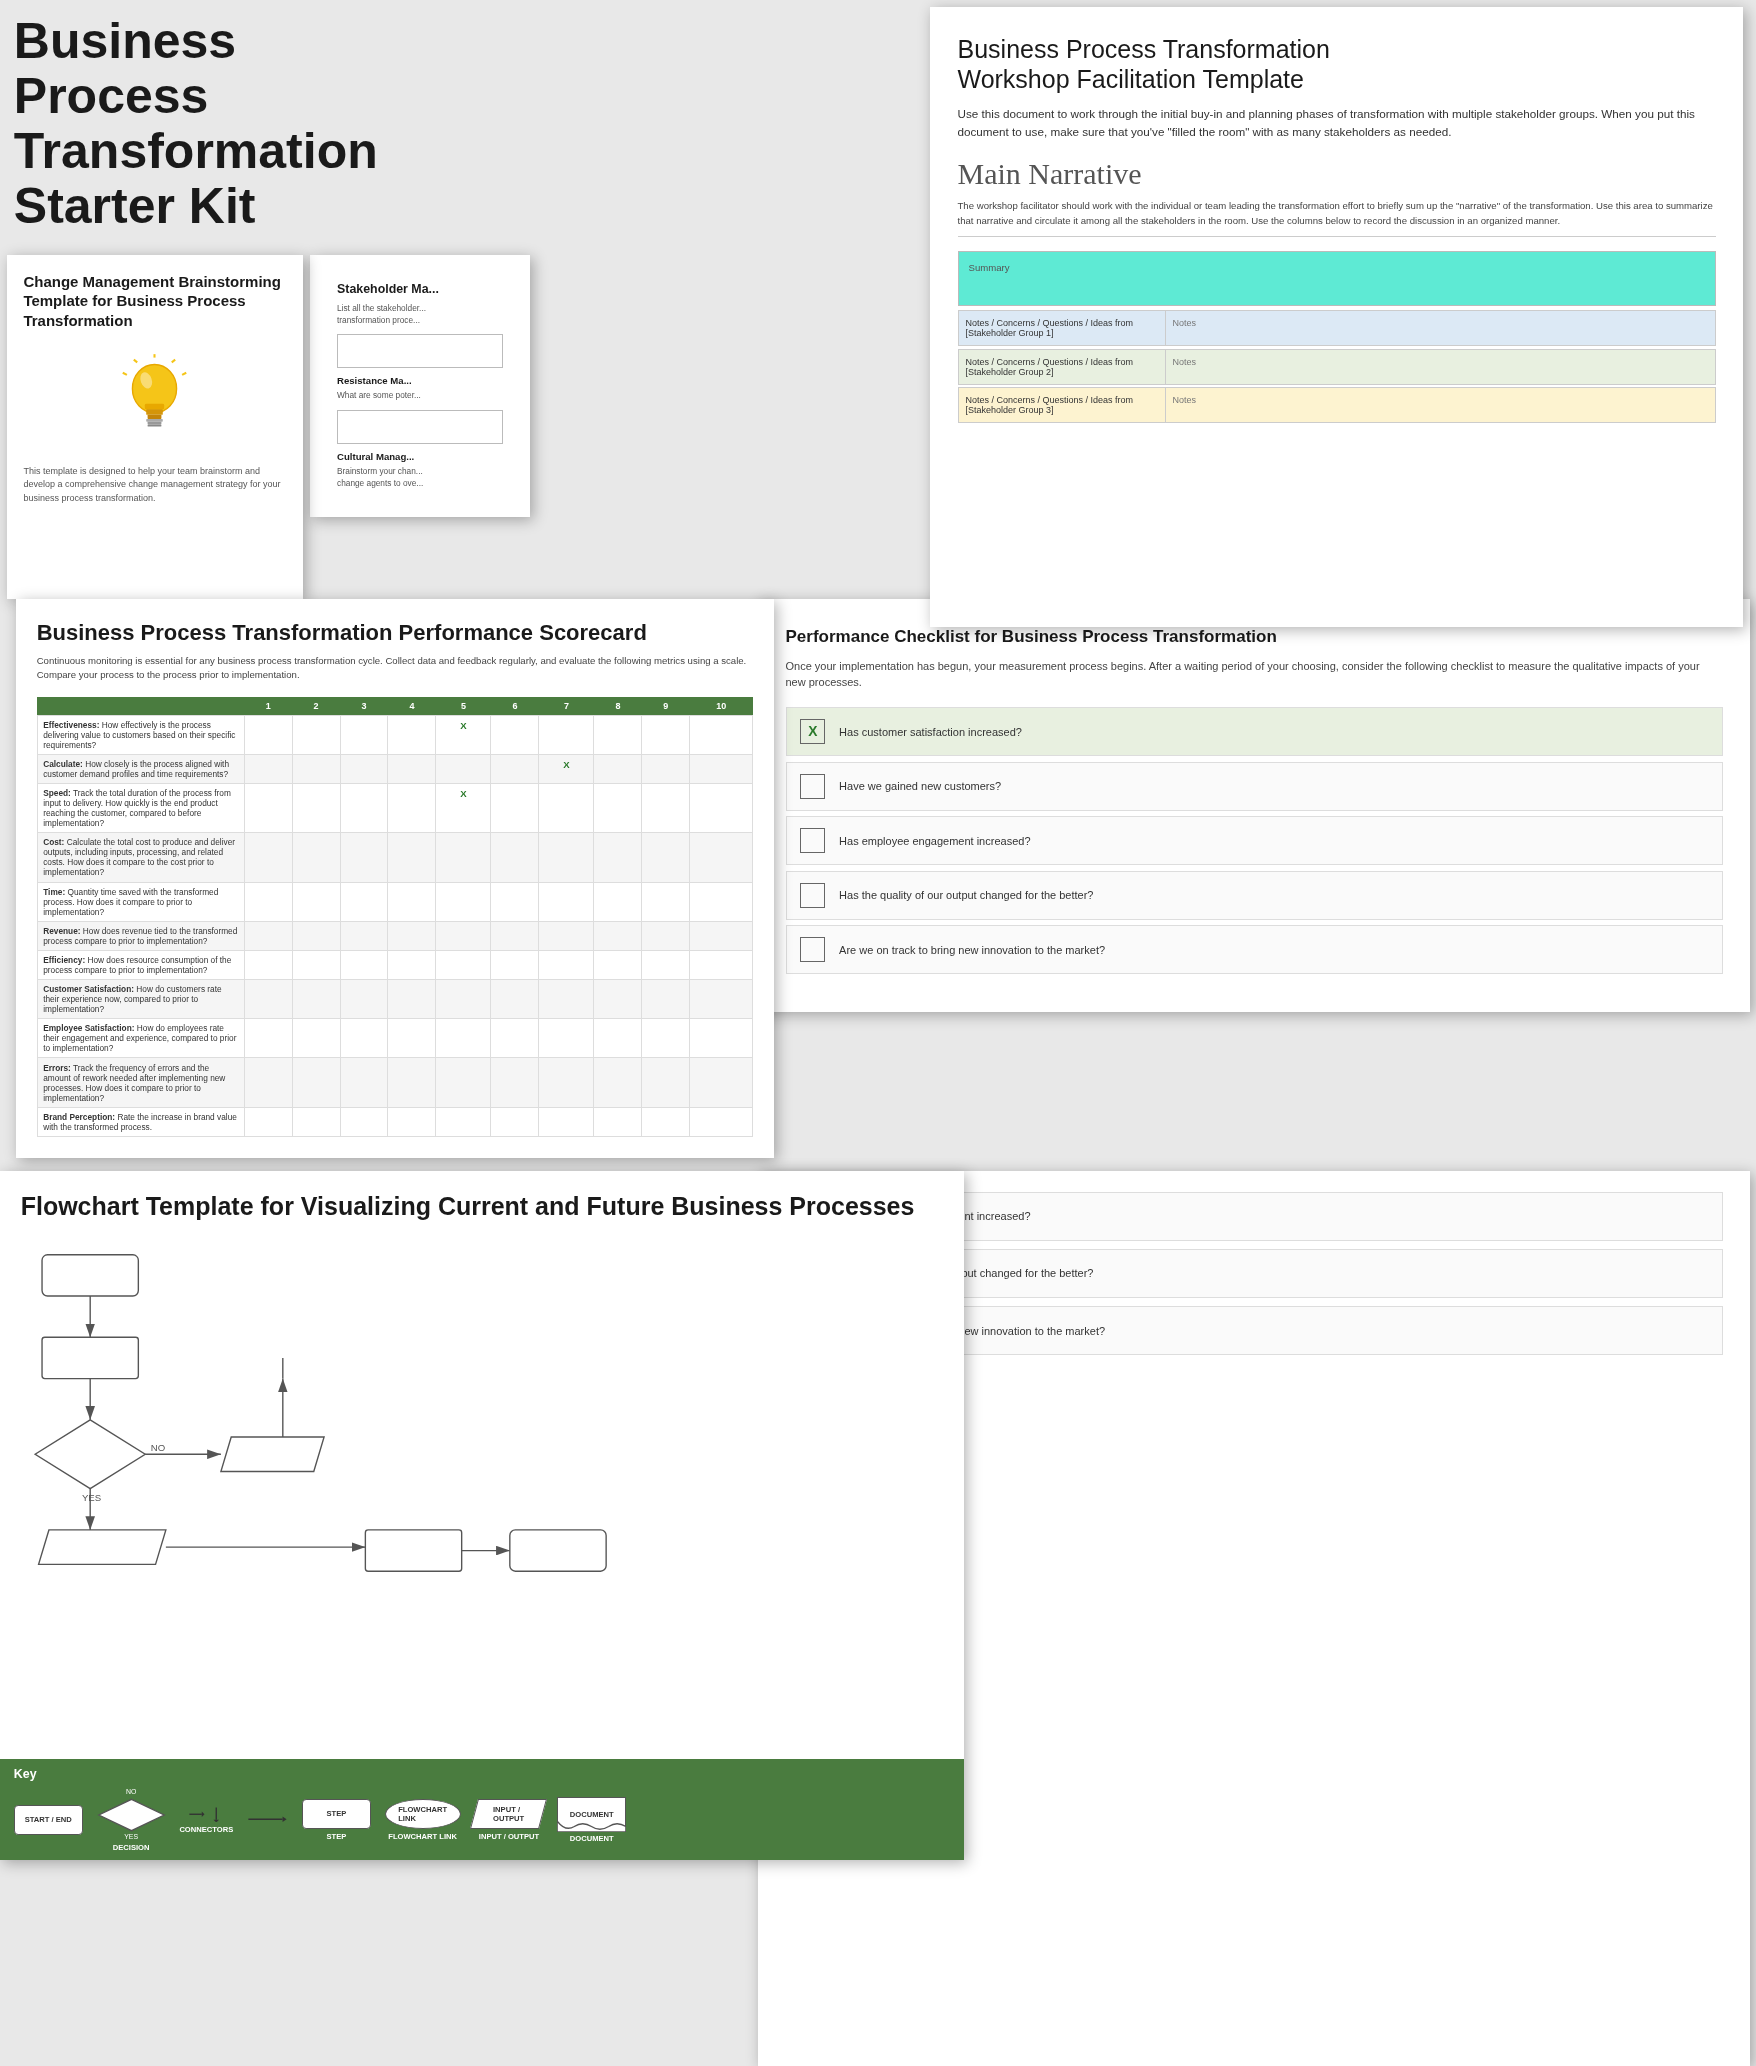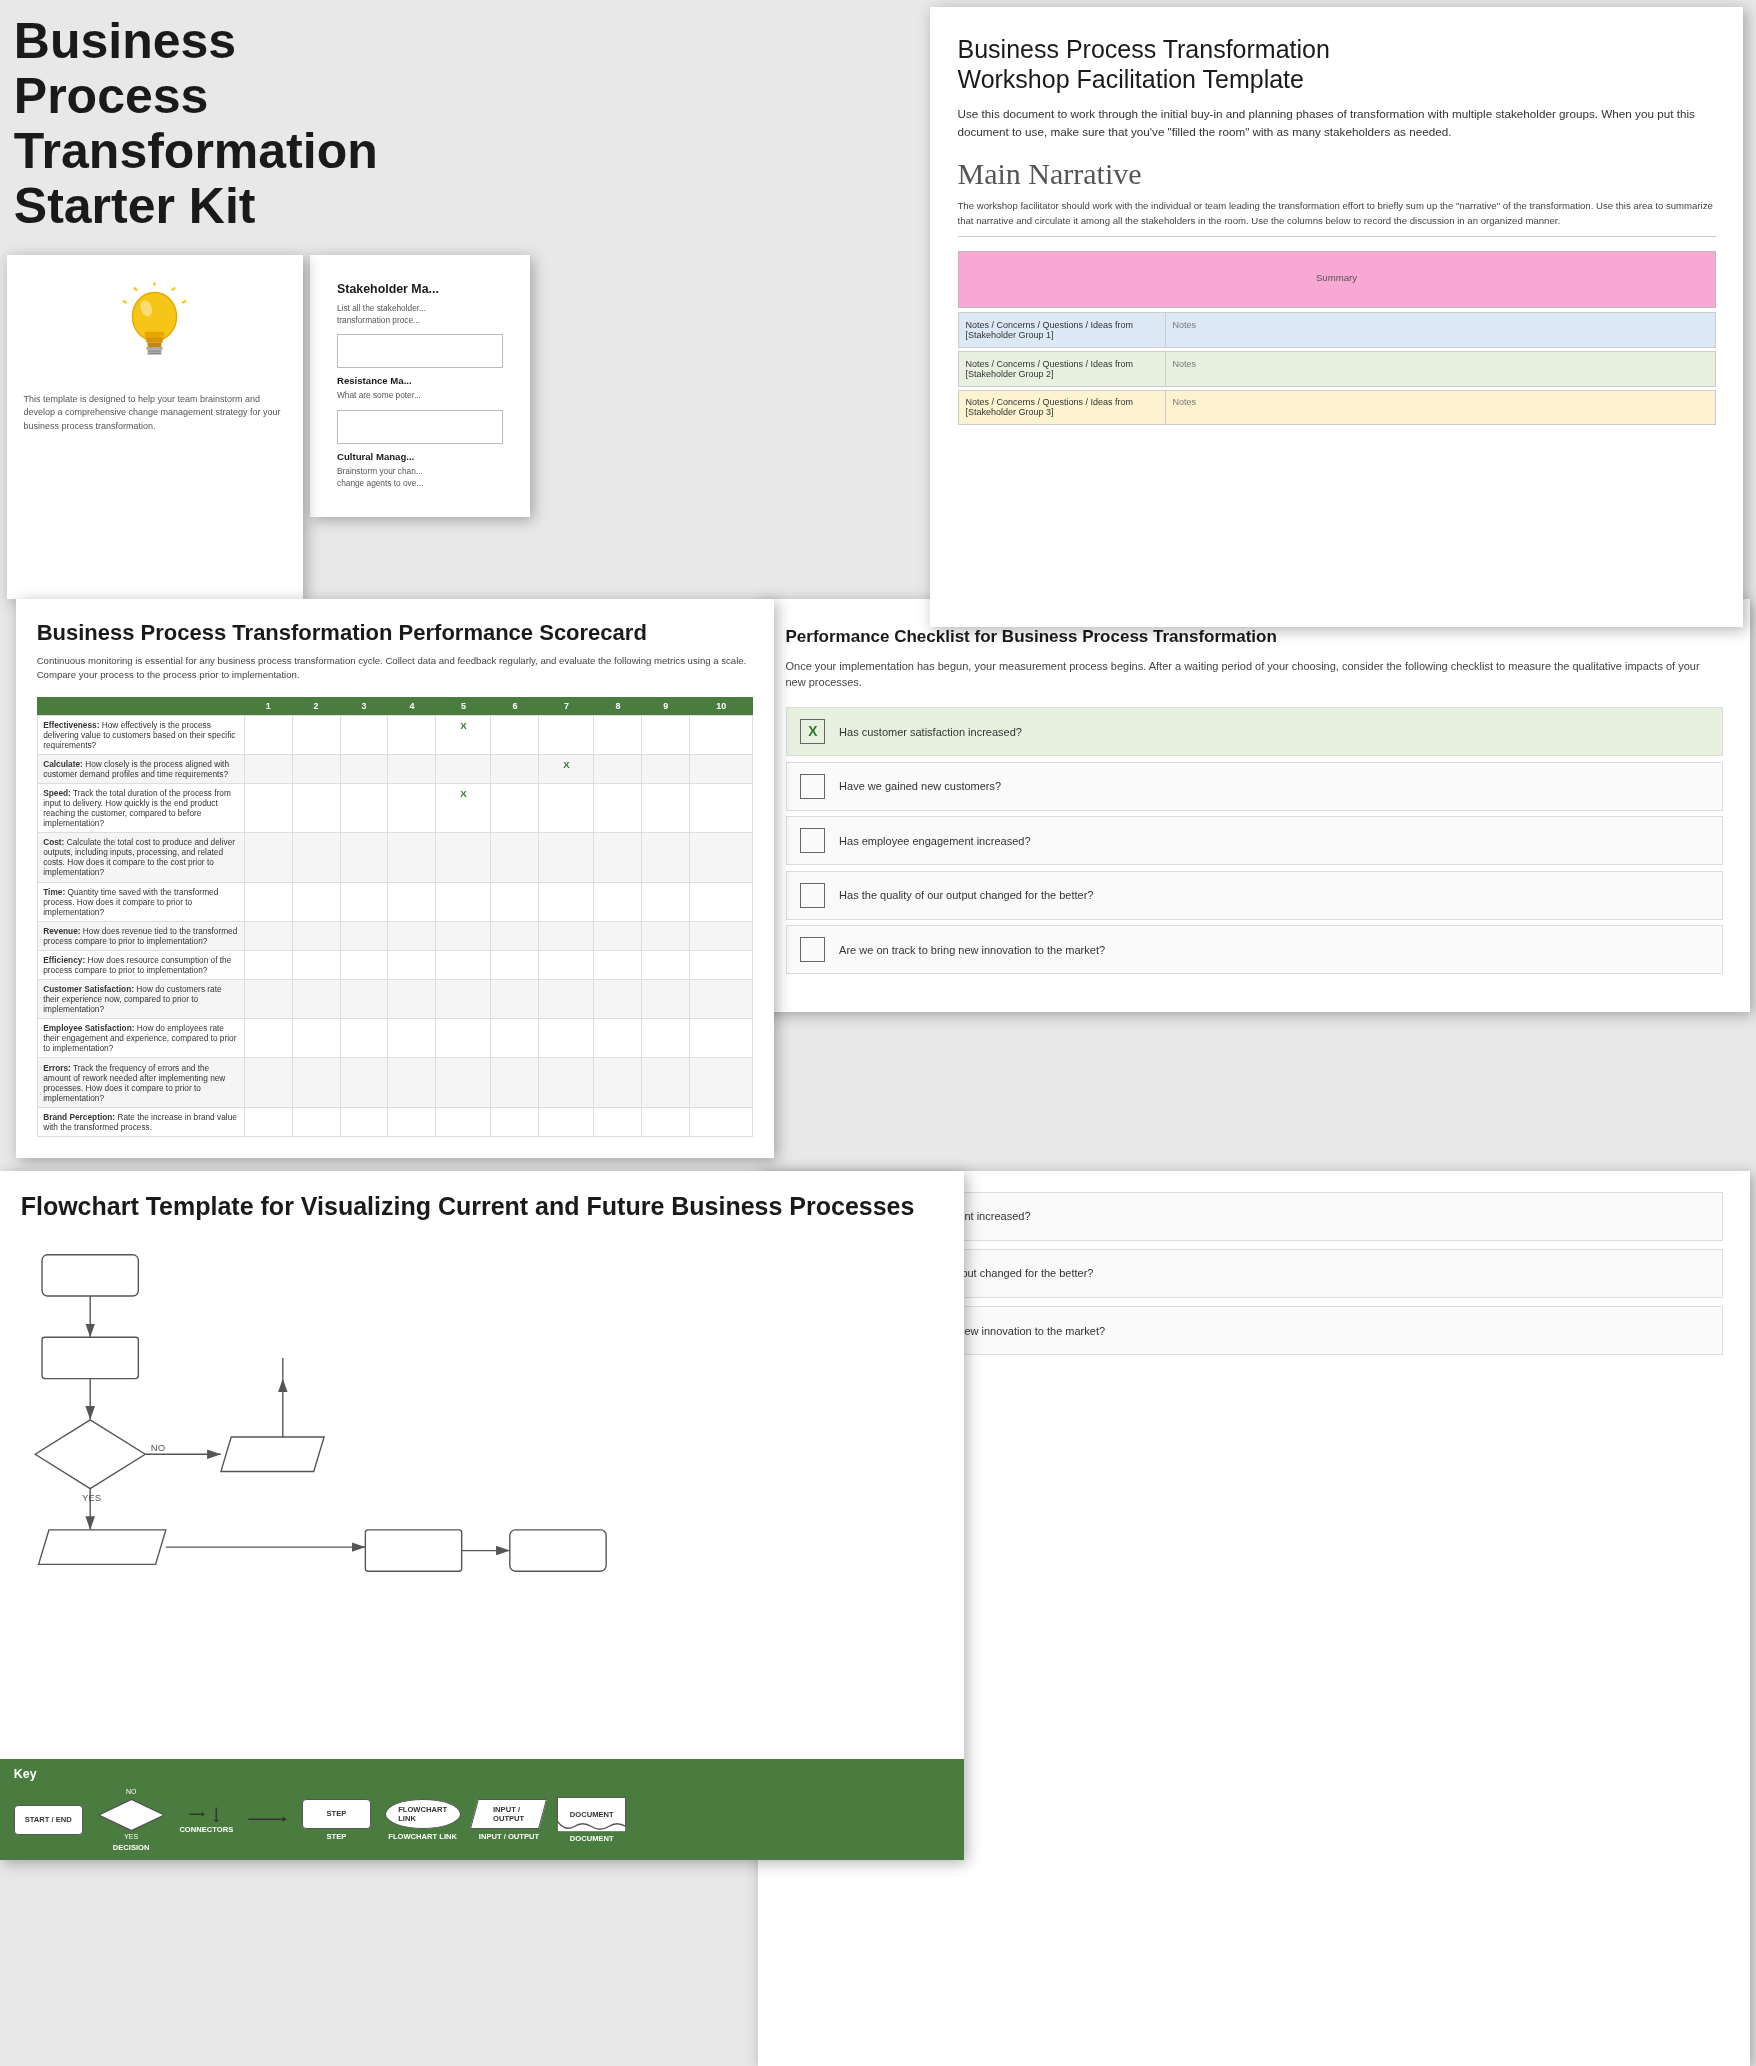--- a/index.html
+++ b/index.html
@@ -65,25 +65,24 @@
     .narrative-desc {
       font-size: 9.6px;
       color: #444;
       line-height: 1.5;
       margin-bottom: 13.8px;
       border-bottom: 0.7px solid #ccc;
       padding-bottom: 8.3px;
     }
     .summary-box {
       border: 0.7px solid #bbb;
-      padding: 20px;
+      padding: 10px;
       margin-bottom: 4.1px;
       min-height: 55px;
-      background: #f9a8d4;
-      text-align: center;
+      background: #5eead4;
     }
     .summary-label {
       font-size: 9.6px;
       color: #555;
       margin-bottom: 4.1px;
     }
     .notes-row {
       display: flex;
       margin-bottom: 2.8px;
       border: 0.7px solid #ccc;
@@ -405,20 +404,21 @@
     <div class="notes-left">Notes / Concerns / Questions / Ideas from [Stakeholder Group 2]</div>
     <div class="notes-right">Notes</div>
   </div>
   <div class="notes-row yellow-bg">
     <div class="notes-left">Notes / Concerns / Questions / Ideas from [Stakeholder Group 3]</div>
     <div class="notes-right">Notes</div>
   </div>
 </div>
 
 <div class="doc-card change-card">
+  <div class="change-title">Change Management Brainstorming Template for Business Process Transformation</div>
   <div class="lightbulb-container">
     <svg class="lightbulb-svg" viewBox="0 0 100 130">
 
       <line x1="50" y1="5" x2="50" y2="0" stroke="#f5c518" stroke-width="3"></line>
       <line x1="75" y1="12" x2="80" y2="8" stroke="#f5c518" stroke-width="3"></line>
       <line x1="90" y1="30" x2="96" y2="27" stroke="#f5c518" stroke-width="3"></line>
       <line x1="25" y1="12" x2="20" y2="8" stroke="#f5c518" stroke-width="3"></line>
       <line x1="10" y1="30" x2="4" y2="27" stroke="#f5c518" stroke-width="3"></line>
 
       <ellipse cx="50" cy="50" rx="32" ry="35" fill="#f5c518" stroke="#e8a800" stroke-width="2"></ellipse>

